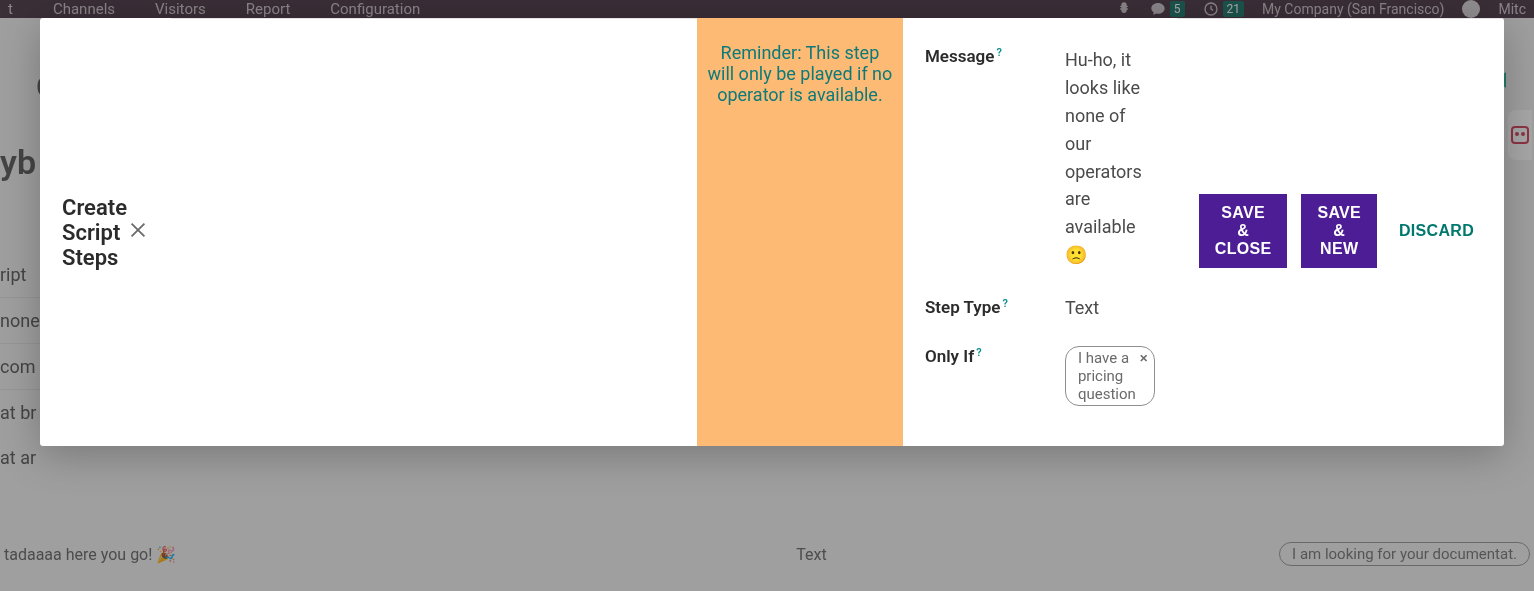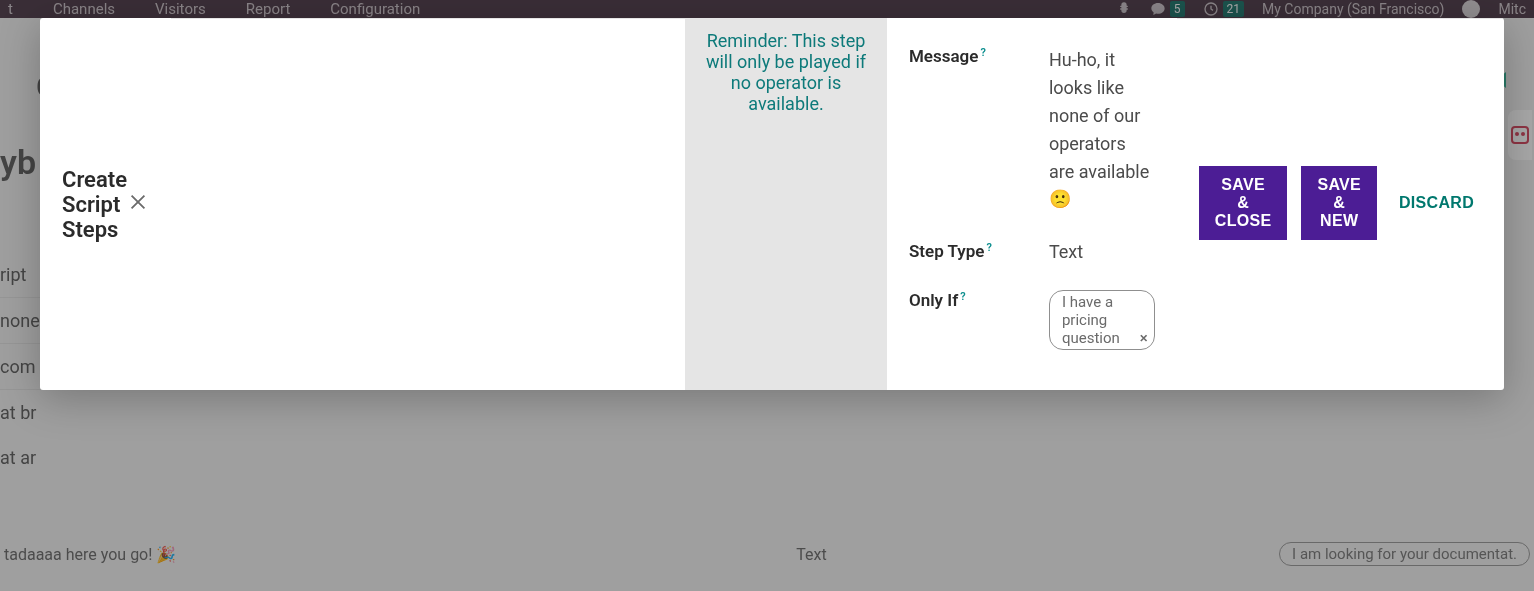--- a/index.html
+++ b/index.html
@@ -68,25 +68,25 @@
     display: flex; align-items: center; justify-content: space-between;
     padding: 18px 22px 18px 22px;
   }
   .modal-title { font-size: 22px; font-weight: 600; color: #2b2b2b; }
   .close-btn { cursor: pointer; color: #6b6b6b; }
   .close-btn svg { width: 22px; height: 22px; stroke: #6b6b6b; stroke-width: 2; fill: none; }
 
   .hr { height: 1px; background: #e5e5e5; width: 100%; }
 
   .reminder {
-    background: #e5e5e5;
+    background: #fdba74;
     color: #0d7a7a;
     text-align: center;
     font-size: 18px;
-    padding: 12px 10px;
+    padding: 24px 10px;
   }
 
   .form-area {
     padding: 28px 22px 40px 22px;
   }
   .form-row {
     display: flex; align-items: flex-start; gap: 20px;
     margin-bottom: 28px;
   }
   .form-label {
@@ -106,25 +106,25 @@
   .msg-caret {
     display:inline-block; width:9px; height:9px; background:#0d8f8f; border-radius:50%;
     position:absolute; left:470px; top:38px;
   }
   .emoji-picker-icon {
     position:absolute; left:494px; top:32px; color:#6b6b6b;
   }
   .emoji-picker-icon svg{width:18px;height:18px;fill:none;stroke:#6b6b6b;stroke-width:1.6;}
 
   .tag-chip {
-    display: inline-flex; align-items: flex-end;
+    display: inline-flex; align-items: flex-start;
     border: 1px solid #8f8f8f; border-radius: 14px;
     padding: 2px 6px 2px 12px;
     font-size: 15px; color: #6b6b6b;
-    gap: 20px;
+    gap: 4px;
   }
   .tag-x { cursor: pointer; font-weight: 600; color: #6b6b6b; }
 
   .dd-caret {
     position: absolute; left: 520px; top: 34px;
     width: 0; height: 0; border-left: 6px solid transparent; border-right: 6px solid transparent; border-top: 8px solid #0d8f8f;
     cursor: pointer;
   }
 
   .modal-footer {

